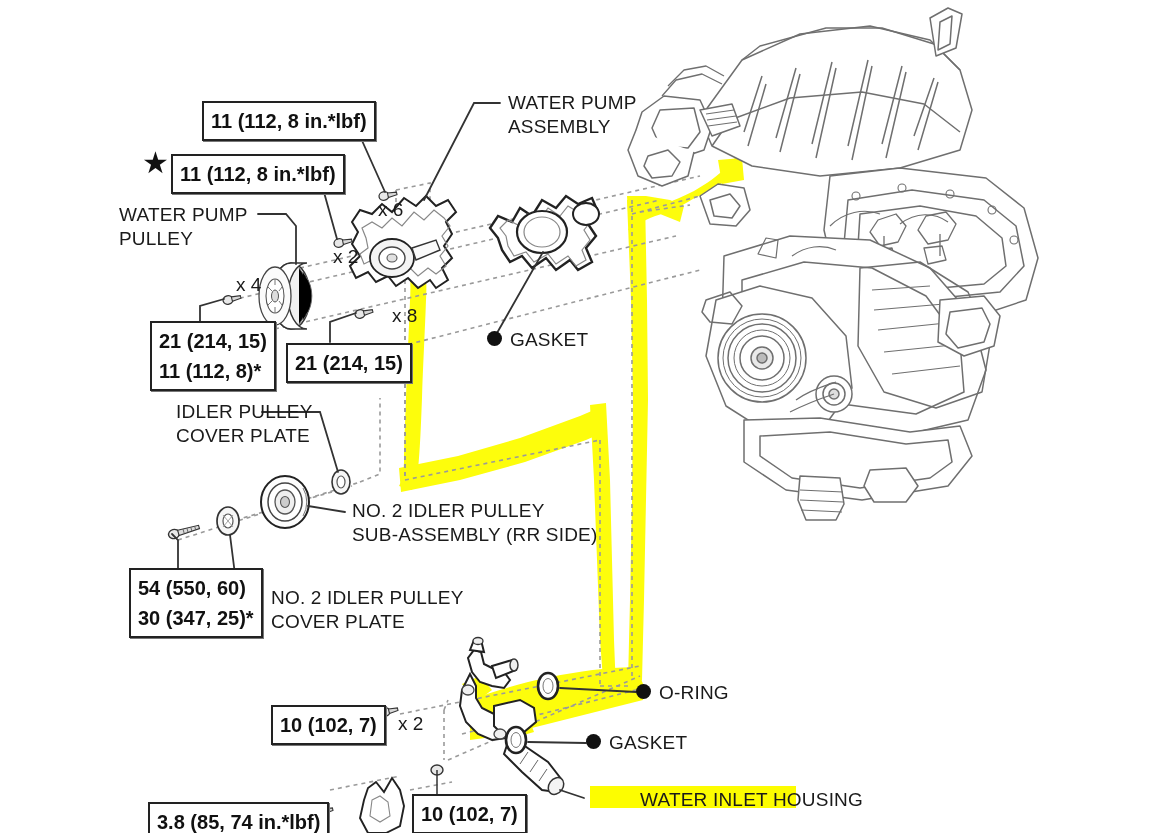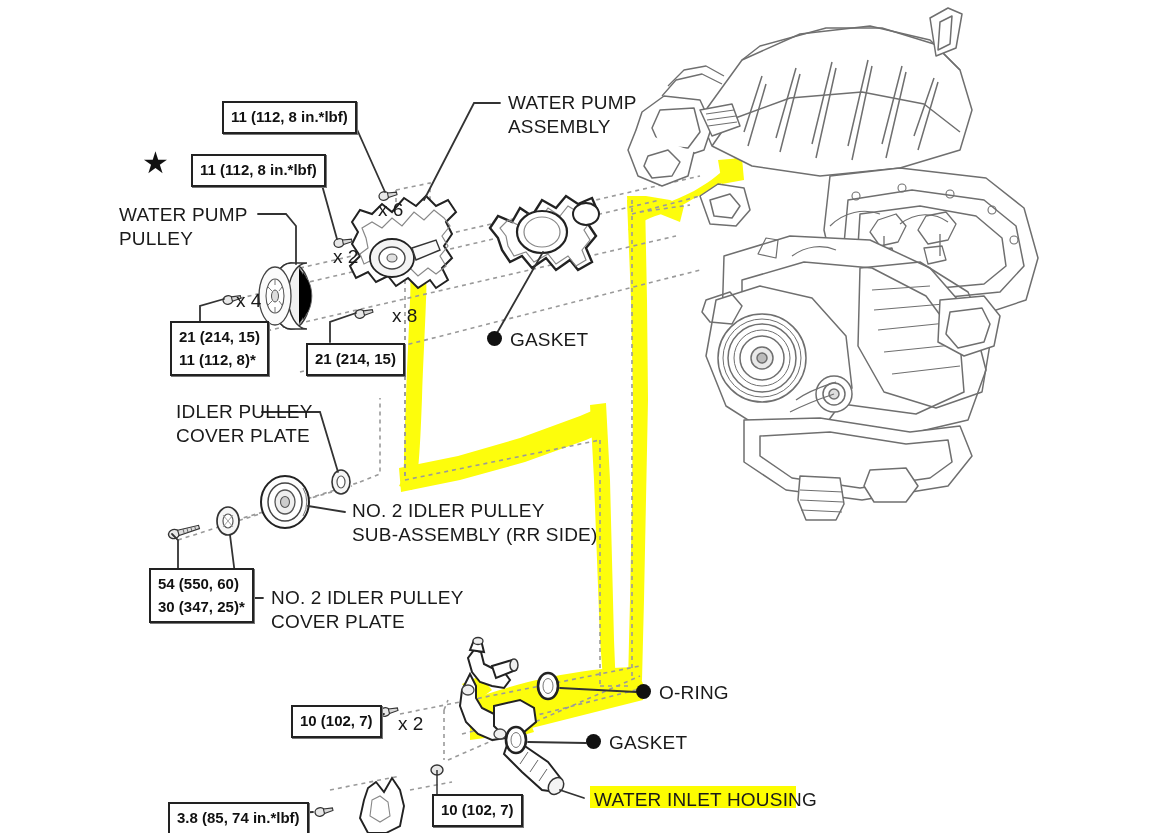--- a/index.html
+++ b/index.html
@@ -29,28 +29,27 @@
     color: #1a1a1a;
     line-height: 1.25;
     letter-spacing: 0.2px;
     white-space: pre;
   }
   .torque-box {
     position: absolute;
     border: 2px solid #222;
     background: #fff;
     font-family: "Liberation Sans", sans-serif;
-    font-size: 15px;
+    font-size: 20px;
     font-weight: bold;
     color: #111;
     padding: 3px 7px 3px 7px;
     line-height: 1.5;
     white-space: pre;
     box-shadow: 1px 1px 0 #777;
-    margin-left: 20px;
   }
   .qty {
     position: absolute;
     font-family: "Liberation Sans", sans-serif;
     font-size: 19px;
     color: #1a1a1a;
     white-space: pre;
   }
   .bullet {
     position: absolute;
@@ -63,21 +62,21 @@
     position: absolute;
     font-size: 30px;
     line-height: 1;
     color: #111;
   }
   .hl-text {
     position: absolute;
     background: #fdfd00;
     z-index: 1;
   }
-  .callout.on-top { z-index: 3; }
+  .callout.on-top { z-index: 3; margin-left: 46px; }
 </style>
 </head>
 <body>
 
 <div id="page">
 
   <svg id="artwork" viewBox="0 0 1154 833" xmlns="http://www.w3.org/2000/svg">
 
     <defs>
       <g id="bolt-small">
@@ -473,21 +472,21 @@
   <div class="torque-box" style="left:129px; top:568px;"><span>54 (550, 60)</span><br><span>30 (347, 25)*</span></div>
 
   <div class="torque-box" style="left:271px; top:705px;">10 (102, 7)</div>
 
   <div class="torque-box" style="left:412px; top:794px;">10 (102, 7)</div>
 
   <div class="torque-box" style="left:148px; top:802px;">3.8 (85, 74 in.*lbf)</div>
 
   <div class="qty" style="left:378px; top:199px;">x 6</div>
   <div class="qty" style="left:333px; top:246px;">x 2</div>
-  <div class="qty" style="left:236px; top:290px;">x 4</div>
+  <div class="qty" style="left:236px; top:274px;">x 4</div>
   <div class="qty" style="left:392px; top:305px;">x 8</div>
   <div class="qty" style="left:398px; top:713px;">x 2</div>
 
   <div class="callout" style="left:508px; top:91px;">WATER PUMP
 ASSEMBLY</div>
 
   <div class="callout" style="left:119px; top:203px;">WATER PUMP
 PULLEY</div>
 
   <div class="bullet" style="left:487px; top:331px;"></div>

